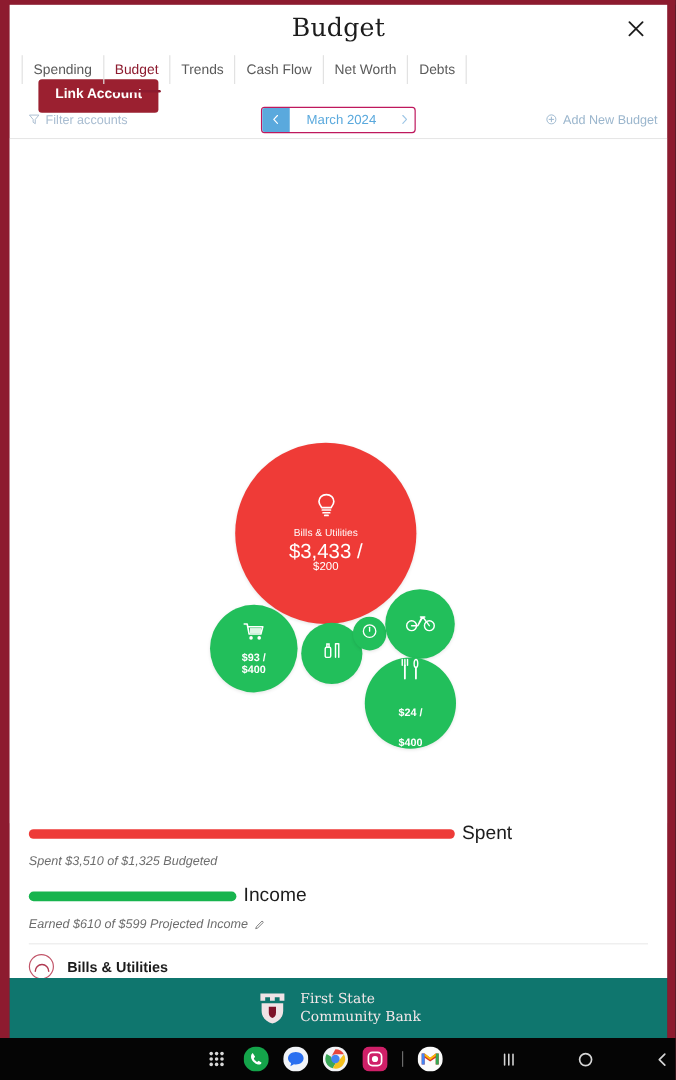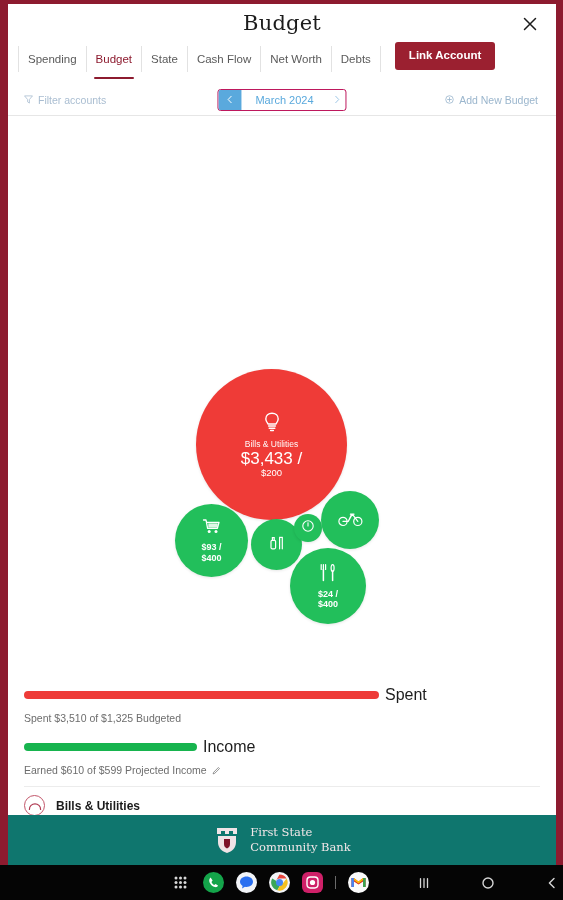--- a/index.html
+++ b/index.html
@@ -43,21 +43,21 @@
     width:18px; height:18px; cursor:pointer;
     color:#1c1c1c;
   }
   .close-icon svg { display:block; }
 
   
   .tabsrow {
     position:relative;
     height:38px;
     padding-left:10px;
-    display:flex; align-items:flex-start;
+    display:flex; align-items:flex-start;flex-direction:column;
   }
   .tabs { display:flex; align-items:stretch; height:26px; }
   .tab {
     padding:2px 9px 0 9px;
     font-size:11.5px;
     color:#5a5a5a;
     border-right:1px solid #e2e2e2;
     cursor:pointer;
     white-space:nowrap;
     line-height:22px;
@@ -108,21 +108,21 @@
   }
   .month-label {
     padding:0 14px; font-size:11px; color:#5aa9dd; white-space:nowrap;
   }
   .month-next {
     width:18px; height:100%;
     color:#9fc7e6; display:flex; align-items:center; justify-content:center;
     font-size:11px; cursor:pointer;
   }
   .add-budget {
-    position:absolute; right:18px;
+    position:absolute; right:8px;
     display:flex; align-items:center; gap:5px;
     font-size:10.5px; color:#9bb6cd; cursor:pointer;
   }
   .plus-circle-icon { width:9px; height:9px; display:block; }
 
   
   .bubble-area {
     position:relative;
     height:570px;
     background:#fff;
@@ -146,21 +146,21 @@
   .summary { padding:0 16px; }
   .bar-line { display:flex; align-items:center; gap:6px; }
   .bar {
     height:8px; border-radius:4px;
   }
   .bar-spent  { background:#ee3b38; }
   .bar-income { background:#17b44e; }
   .bar-caption { font-size:16px; font-weight:normal; color:#1d1d1d; }
   .bar-sub {
     font-size:10.5px; color:#6d6d6d;
-    margin-top:8px; display:flex; align-items:center; gap:5px;
+    margin-top:8px; display:flex; align-items:center; gap:5px;font-style:italic;
   }
   .pencil-icon { width:9px; height:9px; display:block; }
 
   .divider { height:1px; background:#ececec; margin:10px 16px 0 16px; }
 
   
   .list-row {
     display:flex; align-items:center; gap:11px;
     padding:8px 16px 0 16px;
     position:relative;
@@ -228,21 +228,21 @@
         <svg viewBox="0 0 18 18" width="18" height="18" aria-hidden="true">
           <path d="M3.5 3.5 L14.5 14.5 M14.5 3.5 L3.5 14.5" stroke="currentColor" stroke-width="1.5" fill="none" stroke-linecap="round"></path>
         </svg>
       </div>
     </div>
 
     <div class="tabsrow">
       <div class="tabs">
         <div class="tab">Spending</div>
         <div class="tab active">Budget</div>
-        <div class="tab">State</div>
+        <div class="tab">Trends</div>
         <div class="tab">Cash Flow</div>
         <div class="tab">Net Worth</div>
         <div class="tab">Debts</div>
       </div>
       <button class="link-account-btn">Link Account</button>
     </div>
 
     <div class="toolbar">
 
       <div class="filter-accounts">
@@ -330,21 +330,21 @@
       <div class="bubble" style="left:313px; top:375px; width:58px; height:58px; background:#22bf5b;">
         <span class="b-icon">
           <svg width="25" height="18" viewBox="0 0 25 18" aria-hidden="true">
             <circle cx="5" cy="12.4" r="4.1" fill="none" stroke="#fff" stroke-width="1.2"></circle>
             <circle cx="19.8" cy="12.4" r="4.1" fill="none" stroke="#fff" stroke-width="1.2"></circle>
             <path d="M5 12.4 L10.2 12.4 L14.3 5.2 L19.8 12.4 M10.2 12.4 L13.6 5.2 M12.4 5.2 L16 5.2" fill="none" stroke="#fff" stroke-width="1.2" stroke-linejoin="round" stroke-linecap="round"></path>
           </svg>
         </span>
       </div>
 
-      <div class="bubble" style="left:282px; top:432px; width:76px; height:76px; background:#22bf5b;">
+      <div class="bubble" style="left:296px; top:432px; width:76px; height:76px; background:#22bf5b;justify-content:space-between;">
         <span class="b-icon">
           <svg width="18" height="19" viewBox="0 0 18 19" aria-hidden="true">
             <path d="M4.4 1.6 L4.4 6.4 M6.6 1.6 L6.6 6.4 M2.2 1.6 L2.2 6.4" stroke="#fff" stroke-width="1.2" stroke-linecap="round"></path>
             <path d="M4.4 6.6 L4.4 17.4" stroke="#fff" stroke-width="1.5" stroke-linecap="round"></path>
             <path d="M13.6 1.6 C15.6 1.6 15.6 8.2 13.6 8.2 C11.6 8.2 11.6 1.6 13.6 1.6 Z" fill="none" stroke="#fff" stroke-width="1.2"></path>
             <path d="M13.6 8.2 L13.6 17.4" stroke="#fff" stroke-width="1.5" stroke-linecap="round"></path>
           </svg>
         </span>
         <span class="b-small">$24 /</span>
         <span class="b-small" style="margin-top:0">$400</span>

